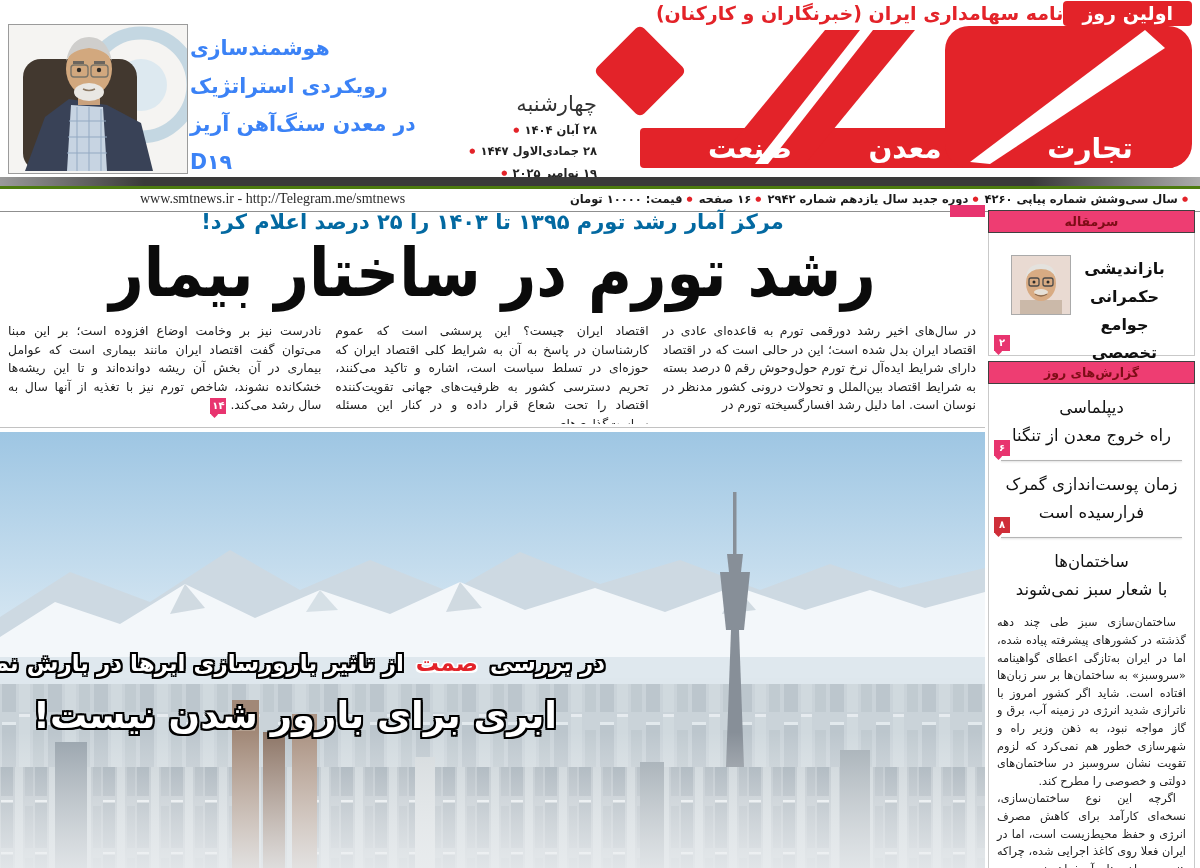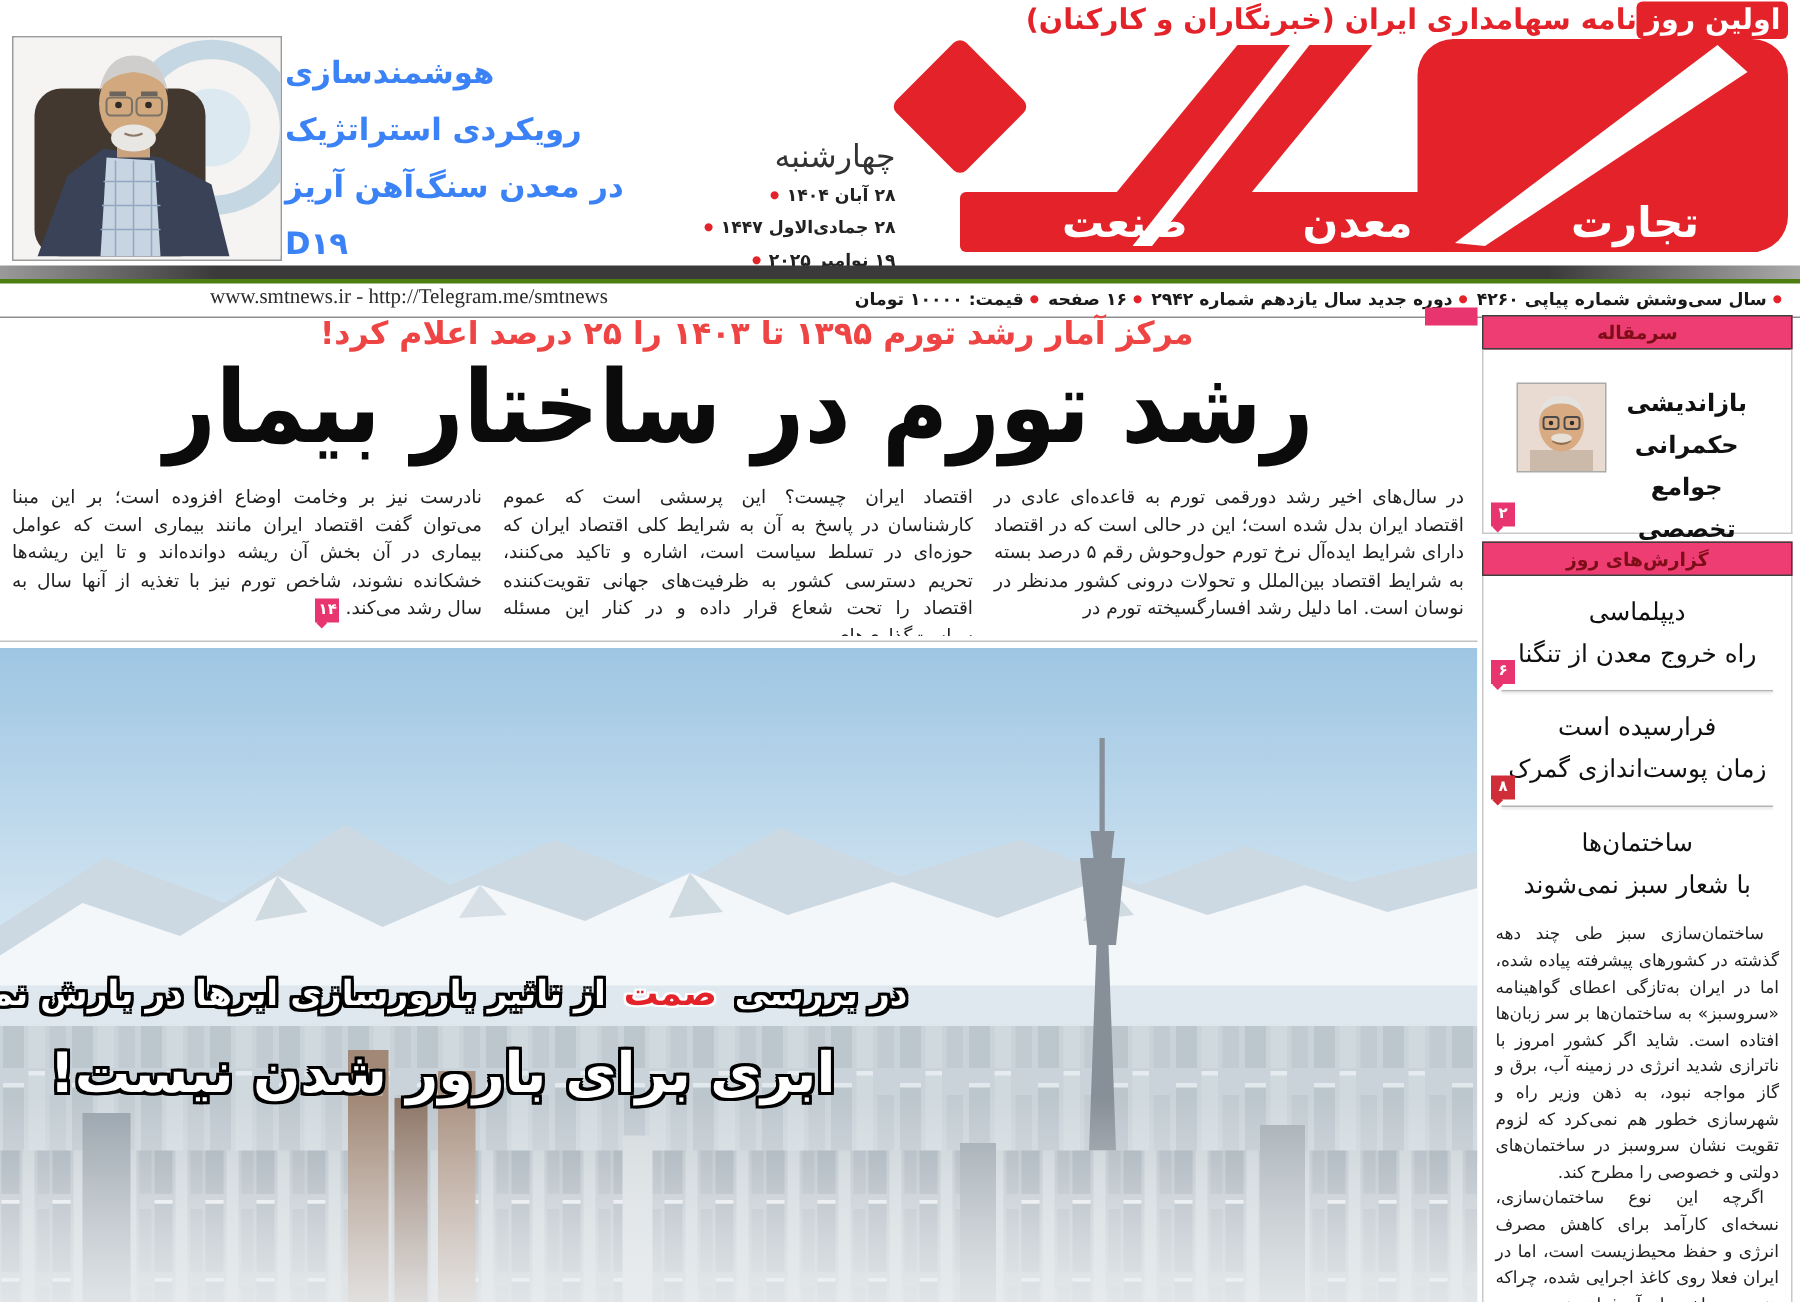--- a/index.html
+++ b/index.html
@@ -2,21 +2,21 @@
 <html lang="fa"><head>
 <meta charset="utf-8">
 <style>
   html,body{margin:0;padding:0;background:#fff;}
   #page{position:relative;width:1200px;height:868px;background:#ffffff;overflow:hidden;
         font-family:"DejaVu Sans",sans-serif;direction:rtl;color:#1c1c1c;}
   .abs{position:absolute;}
 
   
   .tagline{top:2px;right:8px;height:26px;font-weight:bold;font-size:19px;color:#e32329;white-space:nowrap;}
-  .tagline .hl{background:#e32329;color:#fff;padding:1px 5px 2px;border-radius:4px;}
+  .tagline .hl{background:#e32329;color:#fff;padding:1px 19px 2px;border-radius:4px;}
   .logo-svg{left:545px;top:16px;width:650px;height:154px;}
   .date-block{left:465px;top:92px;width:132px;text-align:right;}
   .date-weekday{font-size:21px;font-weight:normal;color:#333;margin-bottom:4px;}
   .date-line{font-size:11.5px;font-weight:bold;color:#222;line-height:1.85;white-space:nowrap;}
   .date-line::after{content:"●";color:#e32329;font-size:7px;vertical-align:2px;margin-right:5px;}
 
   
   .tl-photo{left:8px;top:24px;width:178px;height:148px;border:1px solid #9b9b9b;background:#f5f4f2;}
   .tl-title{left:190px;top:30px;width:262px;direction:rtl;text-align:left;
             font-size:20.5px;font-weight:bold;line-height:1.85;color:#3b82f6;}
@@ -32,21 +32,21 @@
   
   .shade-band{left:0;top:177px;width:1200px;height:9px;
               background:linear-gradient(to right,#9a9a9a,#3a3a3a 12%,#3a3a3a 86%,#ababab);}
   .info-bar{left:0;top:186px;width:1200px;height:22px;border-top:3px solid #4d7c0f;border-bottom:1px solid #8f8f8f;}
   .ib-left{position:absolute;left:140px;top:2px;direction:ltr;font-family:"Liberation Serif",serif;
            font-size:14px;color:#2b2b2b;}
   .ib-right{position:absolute;right:6px;top:3px;font-size:11.5px;font-weight:bold;color:#1a1a1a;white-space:nowrap;}
   .ib-item::before{content:"●";color:#e32329;font-size:7px;vertical-align:2px;margin:0 6px 0 4px;}
 
   
-  .lead-kicker{left:12px;top:210px;width:985px;text-align:center;font-size:21px;font-weight:bold;color:#ef4444;}
+  .lead-kicker{left:0;top:210px;width:985px;text-align:center;font-size:21px;font-weight:bold;color:#0369a1;}
   .kicker-tab{left:950px;top:205px;width:35px;height:12px;background:#e8346f;}
   .lead-headline{left:0;top:233px;width:985px;text-align:center;font-size:60px;font-weight:bold;color:#0b0b0b;
                  letter-spacing:-1px;transform:scaleY(1.12);transform-origin:top center;}
   .lead-cols{left:8px;top:322px;width:968px;height:102px;display:flex;gap:14px;overflow:hidden;}
   .lead-col{flex:1;font-size:12.4px;line-height:1.5;text-align:justify;color:#222;}
   .lead-rule{left:0;top:427px;width:985px;height:1px;background:#c2c2c2;}
 
   
   .photo{left:0;top:432px;width:985px;height:436px;overflow:hidden;}
   .photo svg{position:absolute;left:0;top:0;}
@@ -259,22 +259,22 @@
         <div class="rep-title">
           <div>دیپلماسی</div>
           <div>راه خروج معدن از تنگنا</div>
         </div>
         <span class="badge pink rep-badge">۶</span>
       </div>
       <div class="sep"></div>
 
       <div class="rep-item">
         <div class="rep-title">
+          <div>زمان پوست‌اندازی گمرک</div>
           <div>فرارسیده است</div>
-          <div>زمان پوست‌اندازی گمرک</div>
         </div>
         <span class="badge red rep-badge">۸</span>
       </div>
       <div class="sep"></div>
 
       <div class="rep-item">
         <div class="rep-title">
           <div>ساختمان‌ها</div>
           <div>با شعار سبز نمی‌شوند</div>
         </div>

